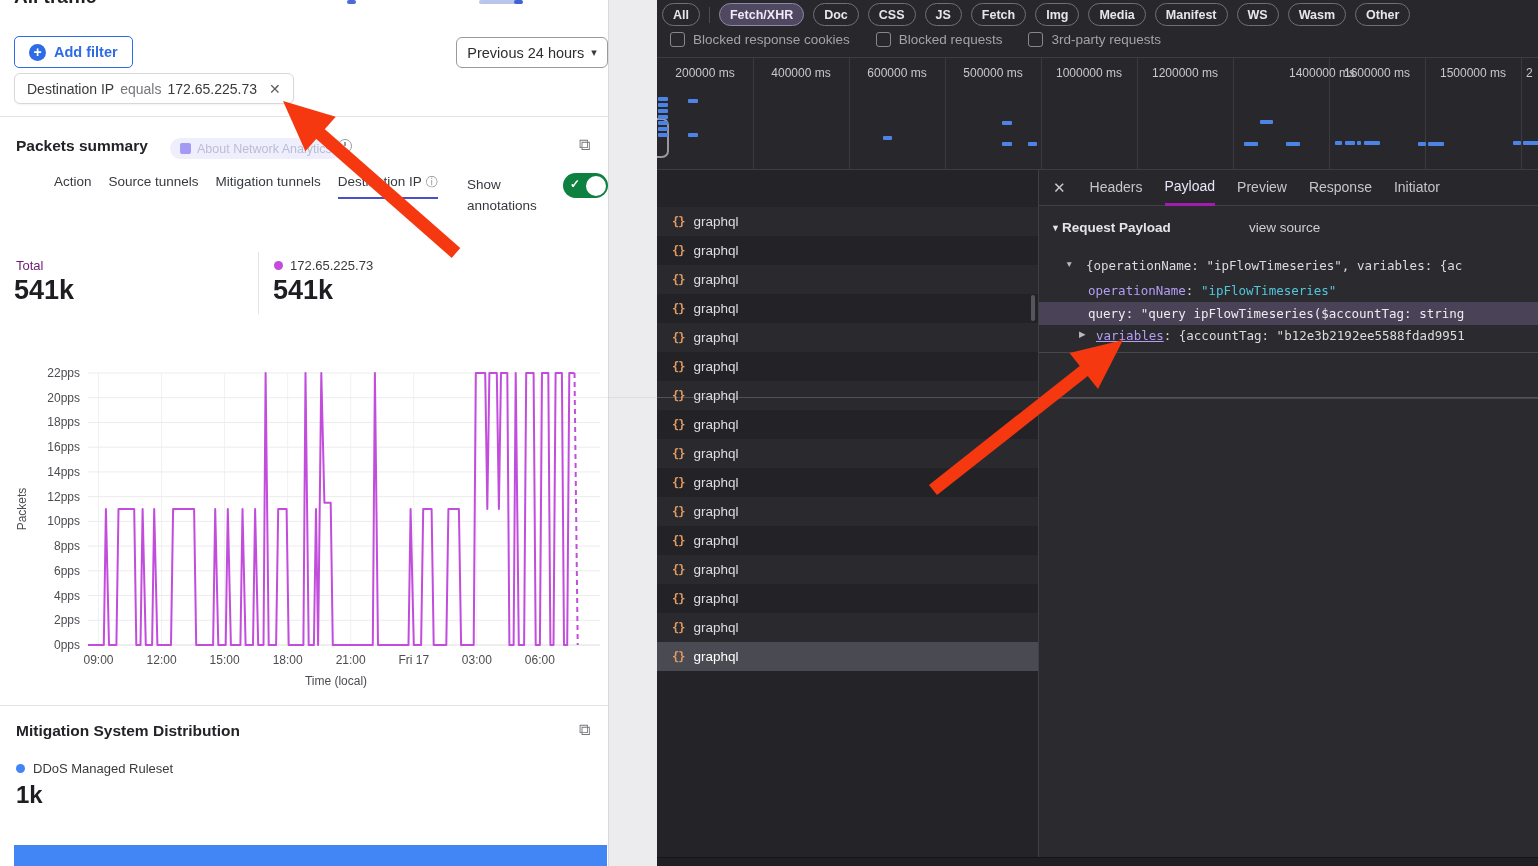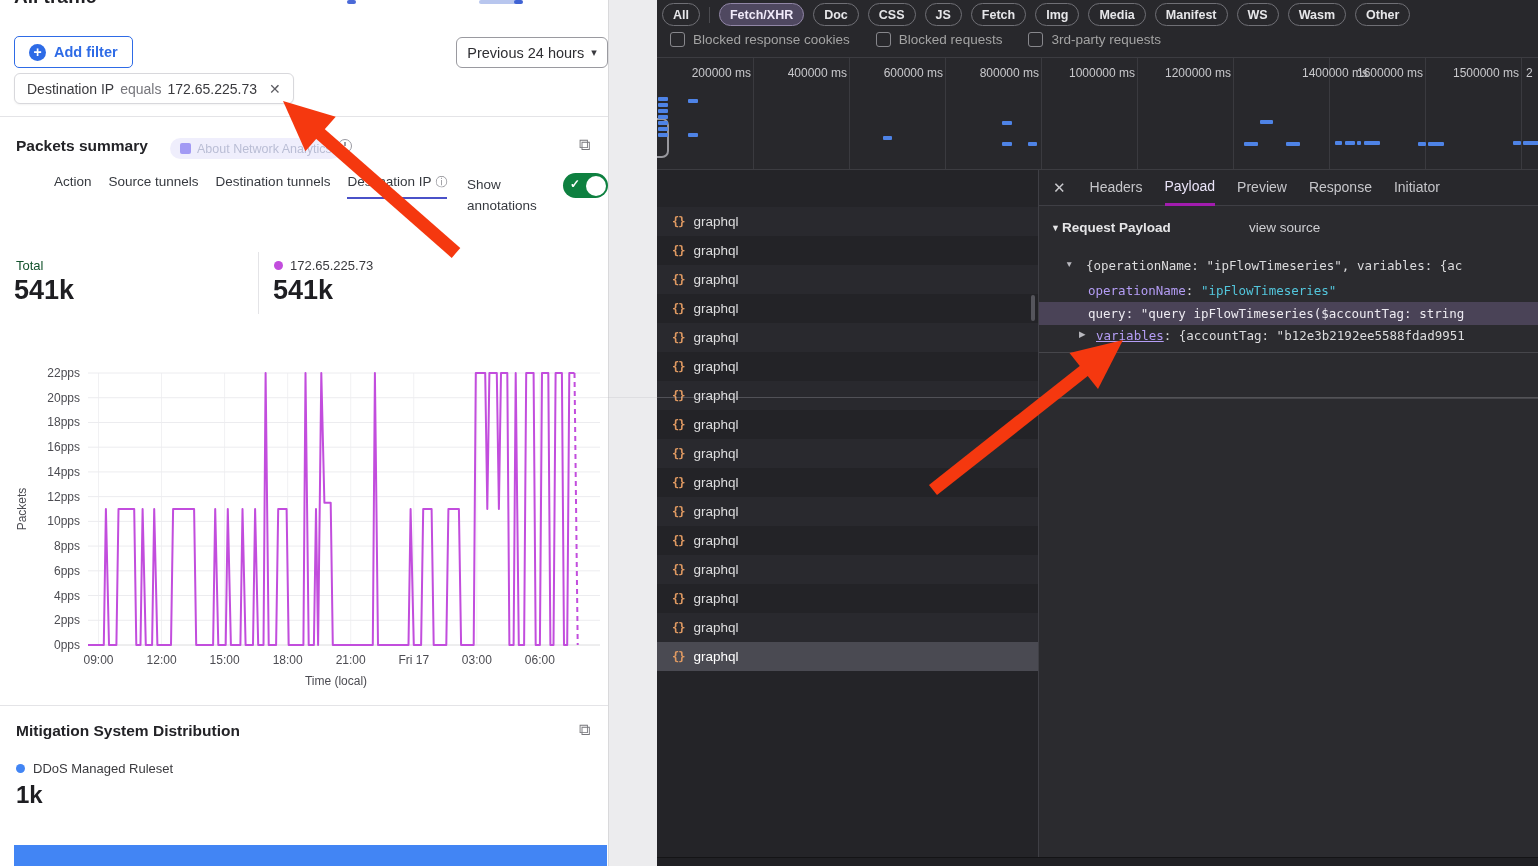--- a/index.html
+++ b/index.html
@@ -34,21 +34,21 @@
   .tabs-wrap{position:absolute;left:16px;top:174px;width:440px;font-size:13.5px;color:#36393f;margin-left:38px;}
   .tabs-row{display:flex;gap:17px;margin-bottom:11px;flex-wrap:nowrap;}
   .tab{padding-bottom:6px;white-space:nowrap;cursor:pointer;}
   .tab.active{border-bottom:2.5px solid #4a51c8;}
   .tab .info-i{color:#8e8e94;font-size:12px;margin-left:4px;}
   .tab.more{font-weight:700;letter-spacing:1px;}
   .show-ann-label{position:absolute;left:467px;top:175px;width:80px;font-size:13.5px;color:#36393f;line-height:1.55;}
   .toggle{position:absolute;left:563px;top:173px;width:45px;height:25px;border-radius:13px;background:#0e8040;cursor:pointer;}
   .toggle .knob{position:absolute;right:2.5px;top:2.5px;width:20px;height:20px;border-radius:50%;background:#fff;}
   .toggle .chk{position:absolute;left:7px;top:4px;color:#fff;font-size:12px;font-weight:700;}
-  .stat-label{position:absolute;font-size:13px;color:#14532d;}
+  .stat-label{position:absolute;font-size:13px;color:#701a75;}
   .stat-value{position:absolute;font-size:27px;font-weight:700;color:#1e1e22;}
   .vdiv{position:absolute;width:1px;background:#e4e4e7;}
   .legend-dot{position:absolute;width:9px;height:9px;border-radius:50%;}
   .legend-label{position:absolute;font-size:13px;color:#3a3a3e;}
   #chart-svg{position:absolute;left:0;top:352px;}
   .mit-legend{position:absolute;left:16px;top:761px;display:flex;align-items:center;gap:8px;font-size:13px;color:#3a3a3e;}
   .mit-dot{width:9px;height:9px;border-radius:50%;}
   .mit-value{position:absolute;left:16px;top:781px;font-size:24px;font-weight:700;color:#1e1e22;}
   .mit-bar{position:absolute;left:14px;top:845px;width:593px;height:21px;}
   
@@ -58,21 +58,21 @@
   .pill{height:21px;display:flex;align-items:center;padding:0 10px;border:1.5px solid #6f6f75;border-radius:12px;
     font-size:12.5px;font-weight:700;color:#e6e6e9;cursor:pointer;white-space:nowrap;}
   .pill.active{background:#4f4860;border-color:#9186a6;color:#f0eaf9;}
   .pill-sep{width:1px;height:16px;background:#4a4a4f;}
   .chk-row{position:absolute;left:13px;top:32px;display:flex;gap:26px;font-size:13.5px;color:#a3a3a3;}
   .chk-item{display:flex;align-items:center;gap:8px;}
   .chk-box{width:13px;height:13px;border:1.6px solid #87878c;border-radius:3px;background:transparent;}
   .dt-sep{position:absolute;left:0;width:881px;height:1px;background:#3c3c41;}
   #overview{position:absolute;left:0;top:58px;width:881px;height:112px;overflow:hidden;}
   .ov-grid{position:absolute;top:0;width:1px;height:112px;background:#3a3a3f;}
-  .ov-label{position:absolute;top:8px;width:92px;text-align:right;font-size:12px;color:#c9c9cd;white-space:nowrap;}
+  .ov-label{position:absolute;top:8px;width:92px;text-align:center;font-size:12px;color:#c9c9cd;white-space:nowrap;}
   .ov-dash{position:absolute;height:4px;border-radius:1px;background:#4e83e6;}
   .ov-handle{position:absolute;left:-6px;top:60px;width:14px;height:36px;border:2px solid #98989e;border-radius:7px;}
   #name-panel{position:absolute;left:0;top:170px;width:381px;height:687px;background:#242428;}
   .name-head{position:absolute;left:0;top:0;width:381px;height:36px;line-height:36px;padding-left:20px;
     box-sizing:border-box;font-size:13.5px;color:#e0e0e2;background:#28282c;border-bottom:1px solid #3f3f45;}
   .req-row{position:absolute;left:0;width:381px;height:29px;display:flex;align-items:center;gap:9px;
     padding-left:15px;box-sizing:border-box;font-size:13.5px;color:#dededf;cursor:pointer;}
   .req-row.odd{background:#29292e;}
   .req-row.even{background:#232327;}
   .req-row.selected{background:#4a4a52;color:#fff;}
@@ -139,21 +139,21 @@
       <span class="badge-ic"></span>
       <span>About Network Analytics</span>
     </div>
     <div class="clock-ic"></div>
     <div class="copy-ic" style="left:579px;top:137px">⧉</div>
 
     <div class="tabs-wrap">
       <div class="tabs-row" id="tabs-row1">
           <div class="tab">Action</div>
           <div class="tab">Source tunnels</div>
-          <div class="tab">Destination tunnels</div>
+          <div class="tab">Mitigation tunnels</div>
           <div class="tab active">Destination IP<span class="info-i">ⓘ</span></div>
         </div>
     </div>
 
     <div class="show-ann-label">Show annotations</div>
     <div class="toggle">
       <span class="chk">✓</span>
       <span class="knob"></span>
     </div>
 
@@ -258,21 +258,21 @@
 
     <div id="overview">
       <div class="ov-handle"></div>
     <div class="ov-grid" style="left: 96px;"></div>
         <div class="ov-label" style="left: 2px;">200000 ms</div>
         <div class="ov-grid" style="left: 192px;"></div>
         <div class="ov-label" style="left: 98px;">400000 ms</div>
         <div class="ov-grid" style="left: 288px;"></div>
         <div class="ov-label" style="left: 194px;">600000 ms</div>
         <div class="ov-grid" style="left: 384px;"></div>
-        <div class="ov-label" style="left: 290px;">800000 ms</div>
+        <div class="ov-label" style="left: 290px;">500000 ms</div>
         <div class="ov-grid" style="left: 480px;"></div>
         <div class="ov-label" style="left: 386px;">1000000 ms</div>
         <div class="ov-grid" style="left: 576px;"></div>
         <div class="ov-label" style="left: 482px;">1200000 ms</div>
         <div class="ov-grid" style="left: 672px;"></div>
         <div class="ov-label" style="left: 578px; padding-left: 41px;">1400000 ms</div>
         <div class="ov-grid" style="left: 768px;"></div>
         <div class="ov-label" style="left: 674px;">1600000 ms</div>
         <div class="ov-grid" style="left: 864px;"></div>
         <div class="ov-label" style="left: 770px;">1500000 ms</div>

